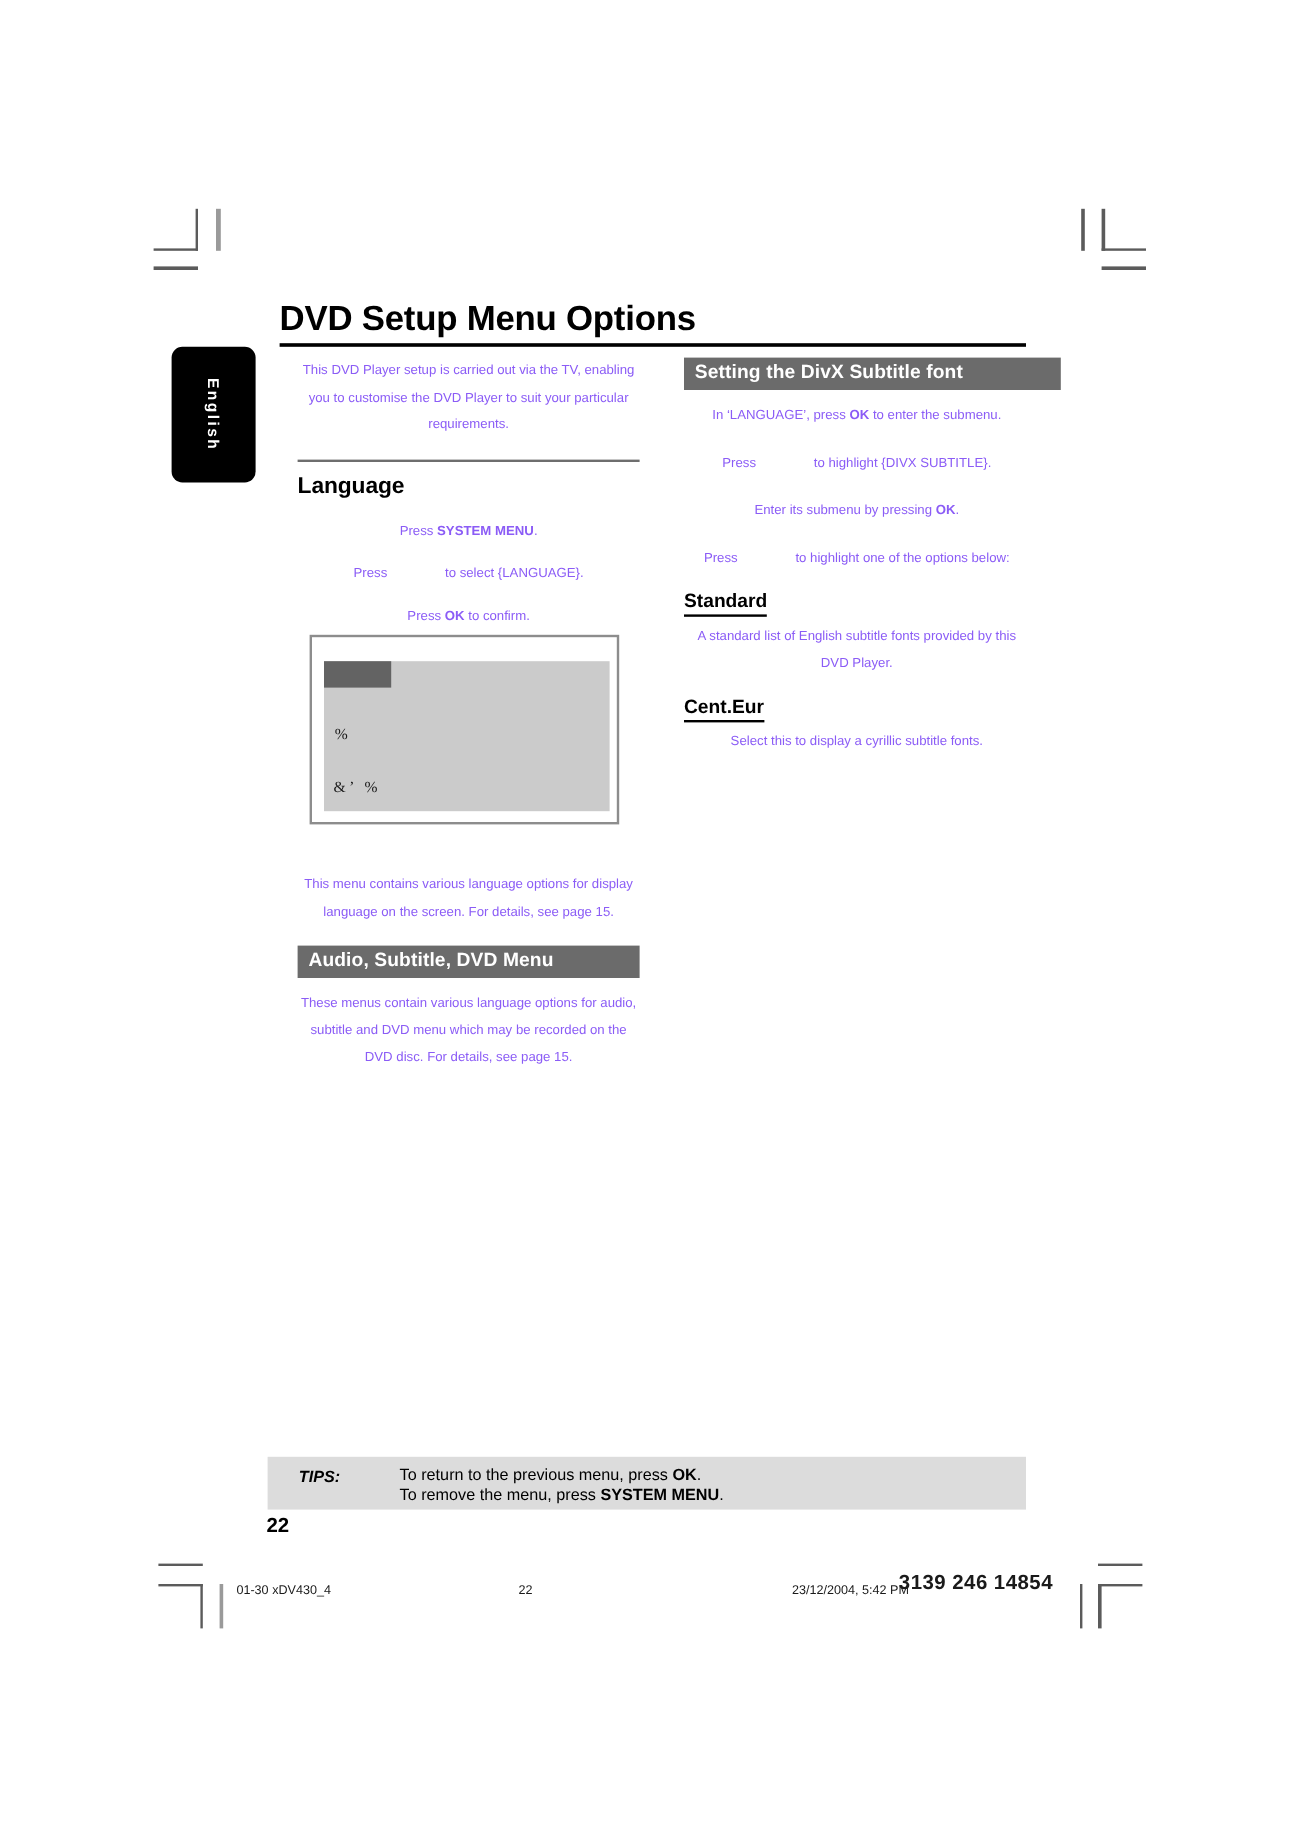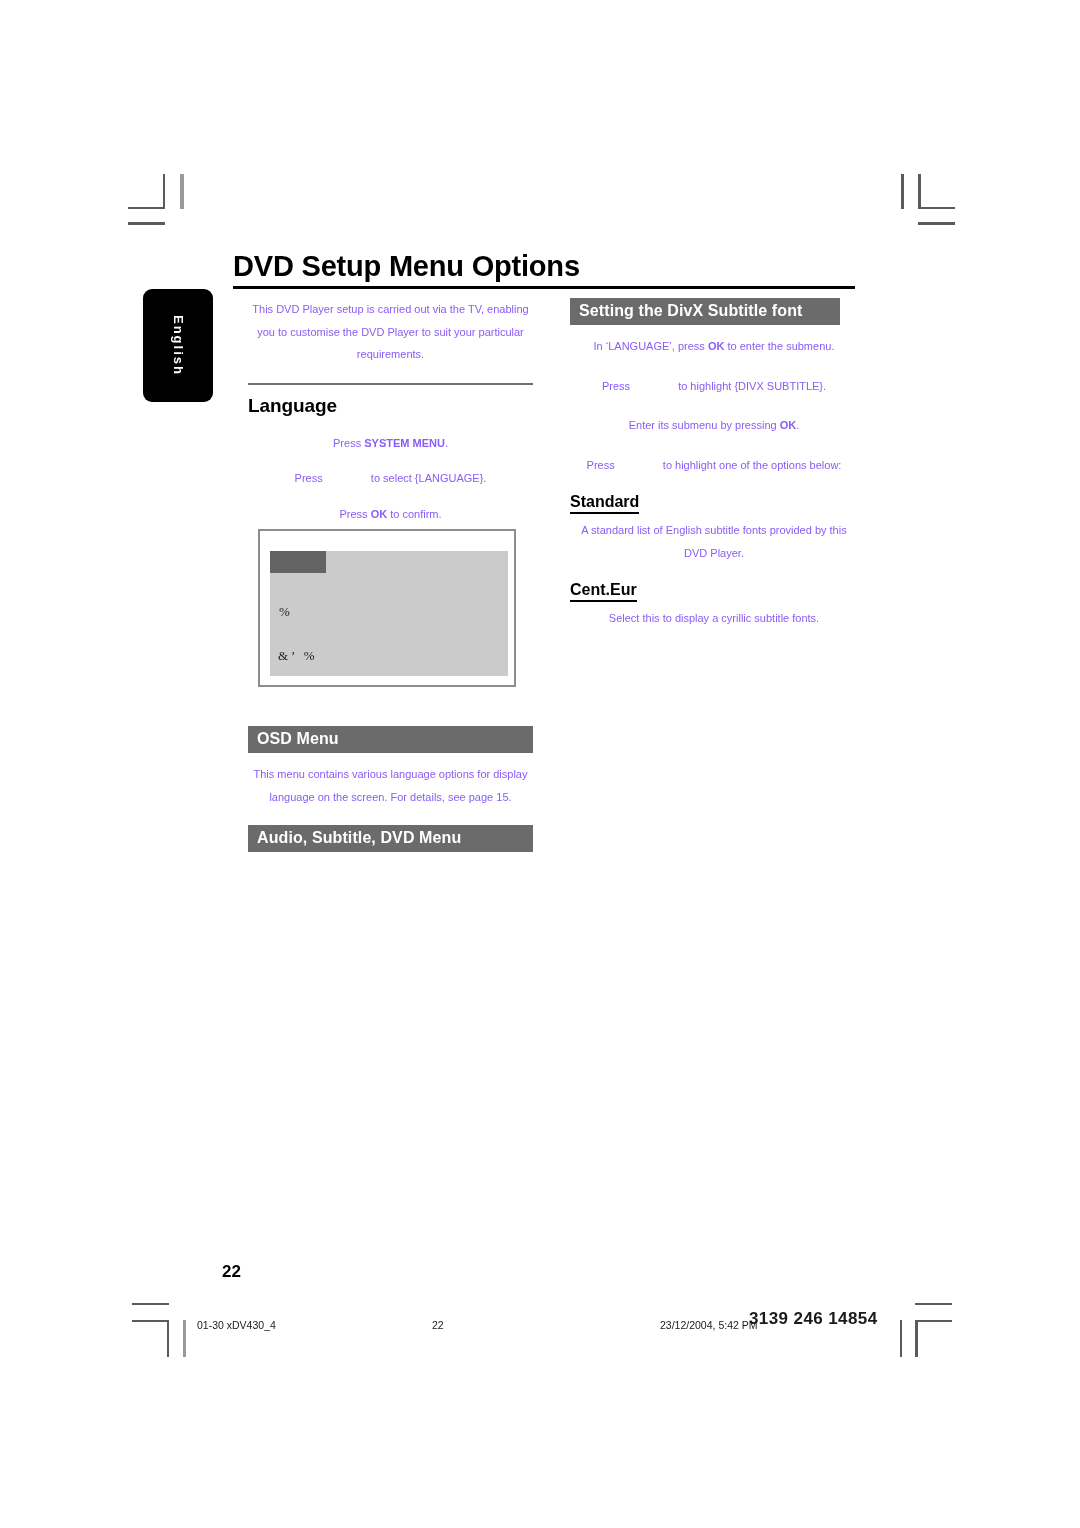--- a/index.html
+++ b/index.html
@@ -98,21 +98,21 @@
   
   .bar {
     background: #6b6b6b;
     color: #ffffff;
     font-size: 16px;
     font-weight: bold;
     padding: 4px 9px 5px 9px;
     margin: 0 0 10px 0;
     letter-spacing: 0.1px;
   }
-  .bar.right { width: 270px; box-sizing: border-box; }
+  .bar.right { width: 314px; box-sizing: border-box; }
   .bar.left  { width: 285px; box-sizing: border-box; }
 
   
   h3.uhead {
     margin: 0 0 3px 0;
     font-size: 16px;
     font-weight: bold;
     display: inline-block;
     border-bottom: 2px solid #000;
     padding-bottom: 1px;
@@ -262,24 +262,24 @@
   <div class="shot">
     <div class="shot-inner">
       <div class="shot-headbar"></div>
       <div class="shot-g1">%</div>
       <div class="shot-g2">&amp;’ %</div>
     </div>
   </div>
 
   <div class="col-left" style="top:726px;">
 
-    <div class="bar left">OSD Menu</div>
     <p class="body">This menu contains various language options for display language on the screen. For details, see page 15.</p>
 
     <div class="bar left" style="margin-top:16px;">Audio, Subtitle, DVD Menu</div>
+    <p class="body">These menus contain various language options for audio, subtitle and DVD menu which may be recorded on the DVD disc. For details, see page 15.</p>
   </div>
 
   <div class="col-right">
 
     <div class="bar right">Setting the DivX Subtitle font</div>
 
 
     <p class="body"><span>In ‘LANGUAGE’, press </span><b>OK</b><span> to enter the submenu.</span></p>
 
     <p class="body"><span>Press </span><span class="keyslot"></span><span> to highlight {DIVX SUBTITLE}.</span></p>
@@ -293,20 +293,27 @@
     </div>
     <p class="body">A standard list of English subtitle fonts provided by this DVD Player.</p>
 
     <div class="uhead-wrap">
       <h3 class="uhead">Cent.Eur</h3>
     </div>
     <p class="body">Select this to display a cyrillic subtitle fonts.</p>
 
   </div>
 
+  <div class="tips">
+    <div class="tips-label">TIPS:</div>
+    <div class="tips-lines">
+      <div><span>To return to the previous menu, press </span><b>OK</b><span>.</span></div>
+      <div><span>To remove the menu, press </span><b>SYSTEM MENU</b><span>.</span></div>
+    </div>
+  </div>
 
   <div class="pagenum">22</div>
 
   <div class="foot f1">01-30 xDV430_4</div>
   <div class="foot f2">22</div>
   <div class="foot f3">23/12/2004, 5:42 PM</div>
   <div class="foot f4">3139 246 14854</div>
 
 </div>
 

